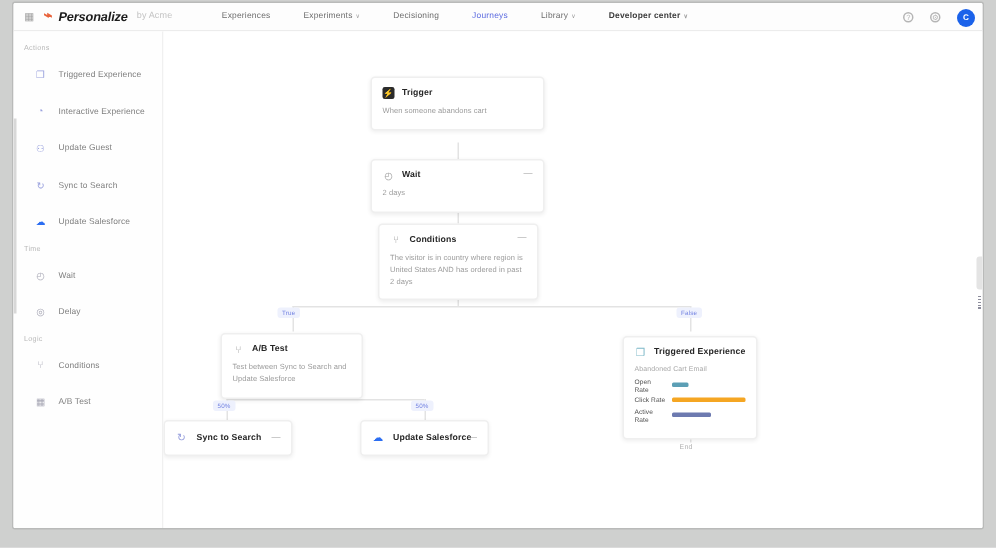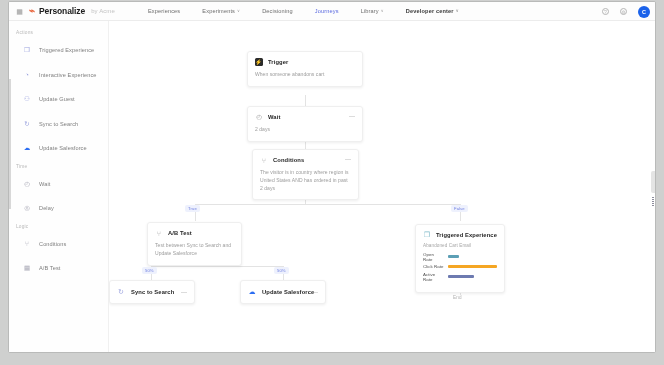--- a/index.html
+++ b/index.html
@@ -41,20 +41,21 @@
     margin-left: 4px;
   }
   .brand-mark {
     width: 7px; height: 10px;
     color: #e8643c; font-size: 10px; line-height: 10px;
     font-weight: 700;
   }
   .brand-name {
     font-size: 8.5px; font-weight: 700; color: #1b1b1b;
     letter-spacing: -0.1px;
+    font-style: italic;
   }
   .brand-sub {
     font-size: 6px; color: #c3c3c3; margin-left: 3px;
     letter-spacing: 0.1px;
   }
   .nav-items { display: flex; align-items: center; margin-left: 22px; }
   .nav-item {
     font-size: 5.6px; color: #6d6d6d;
     padding: 0 11px; white-space: nowrap;
     display: flex; align-items: center; gap: 2px;

